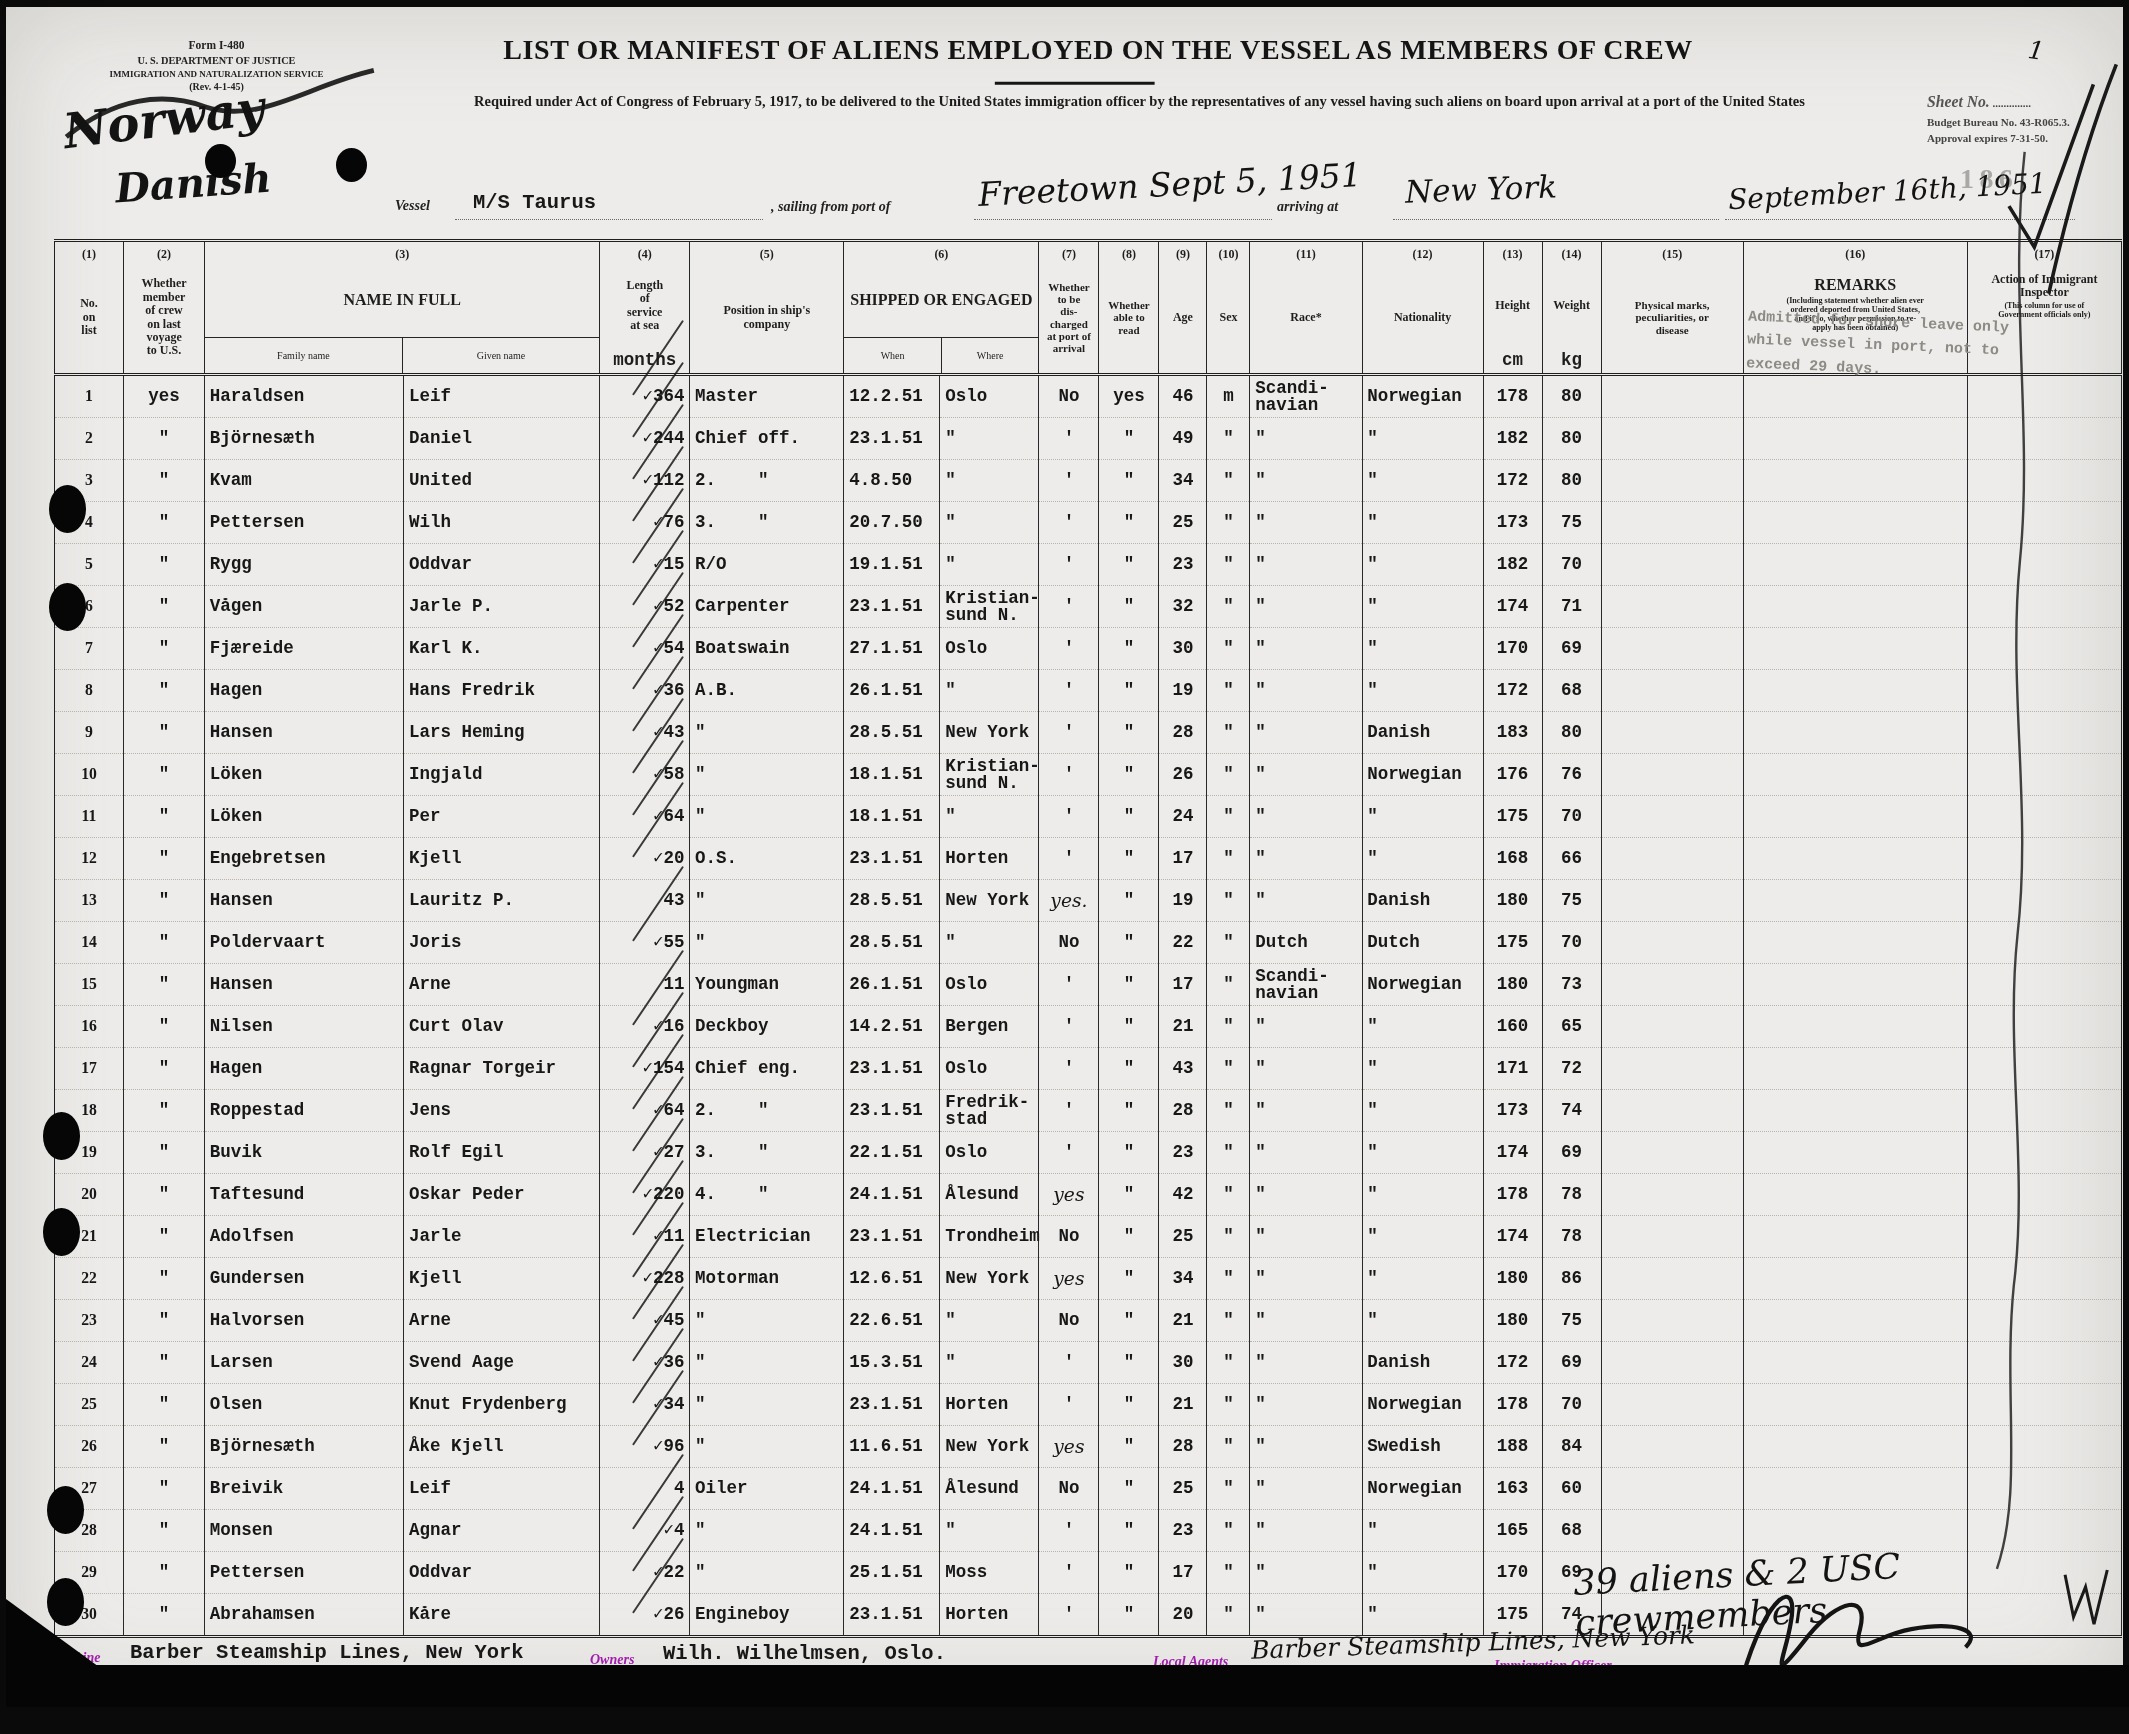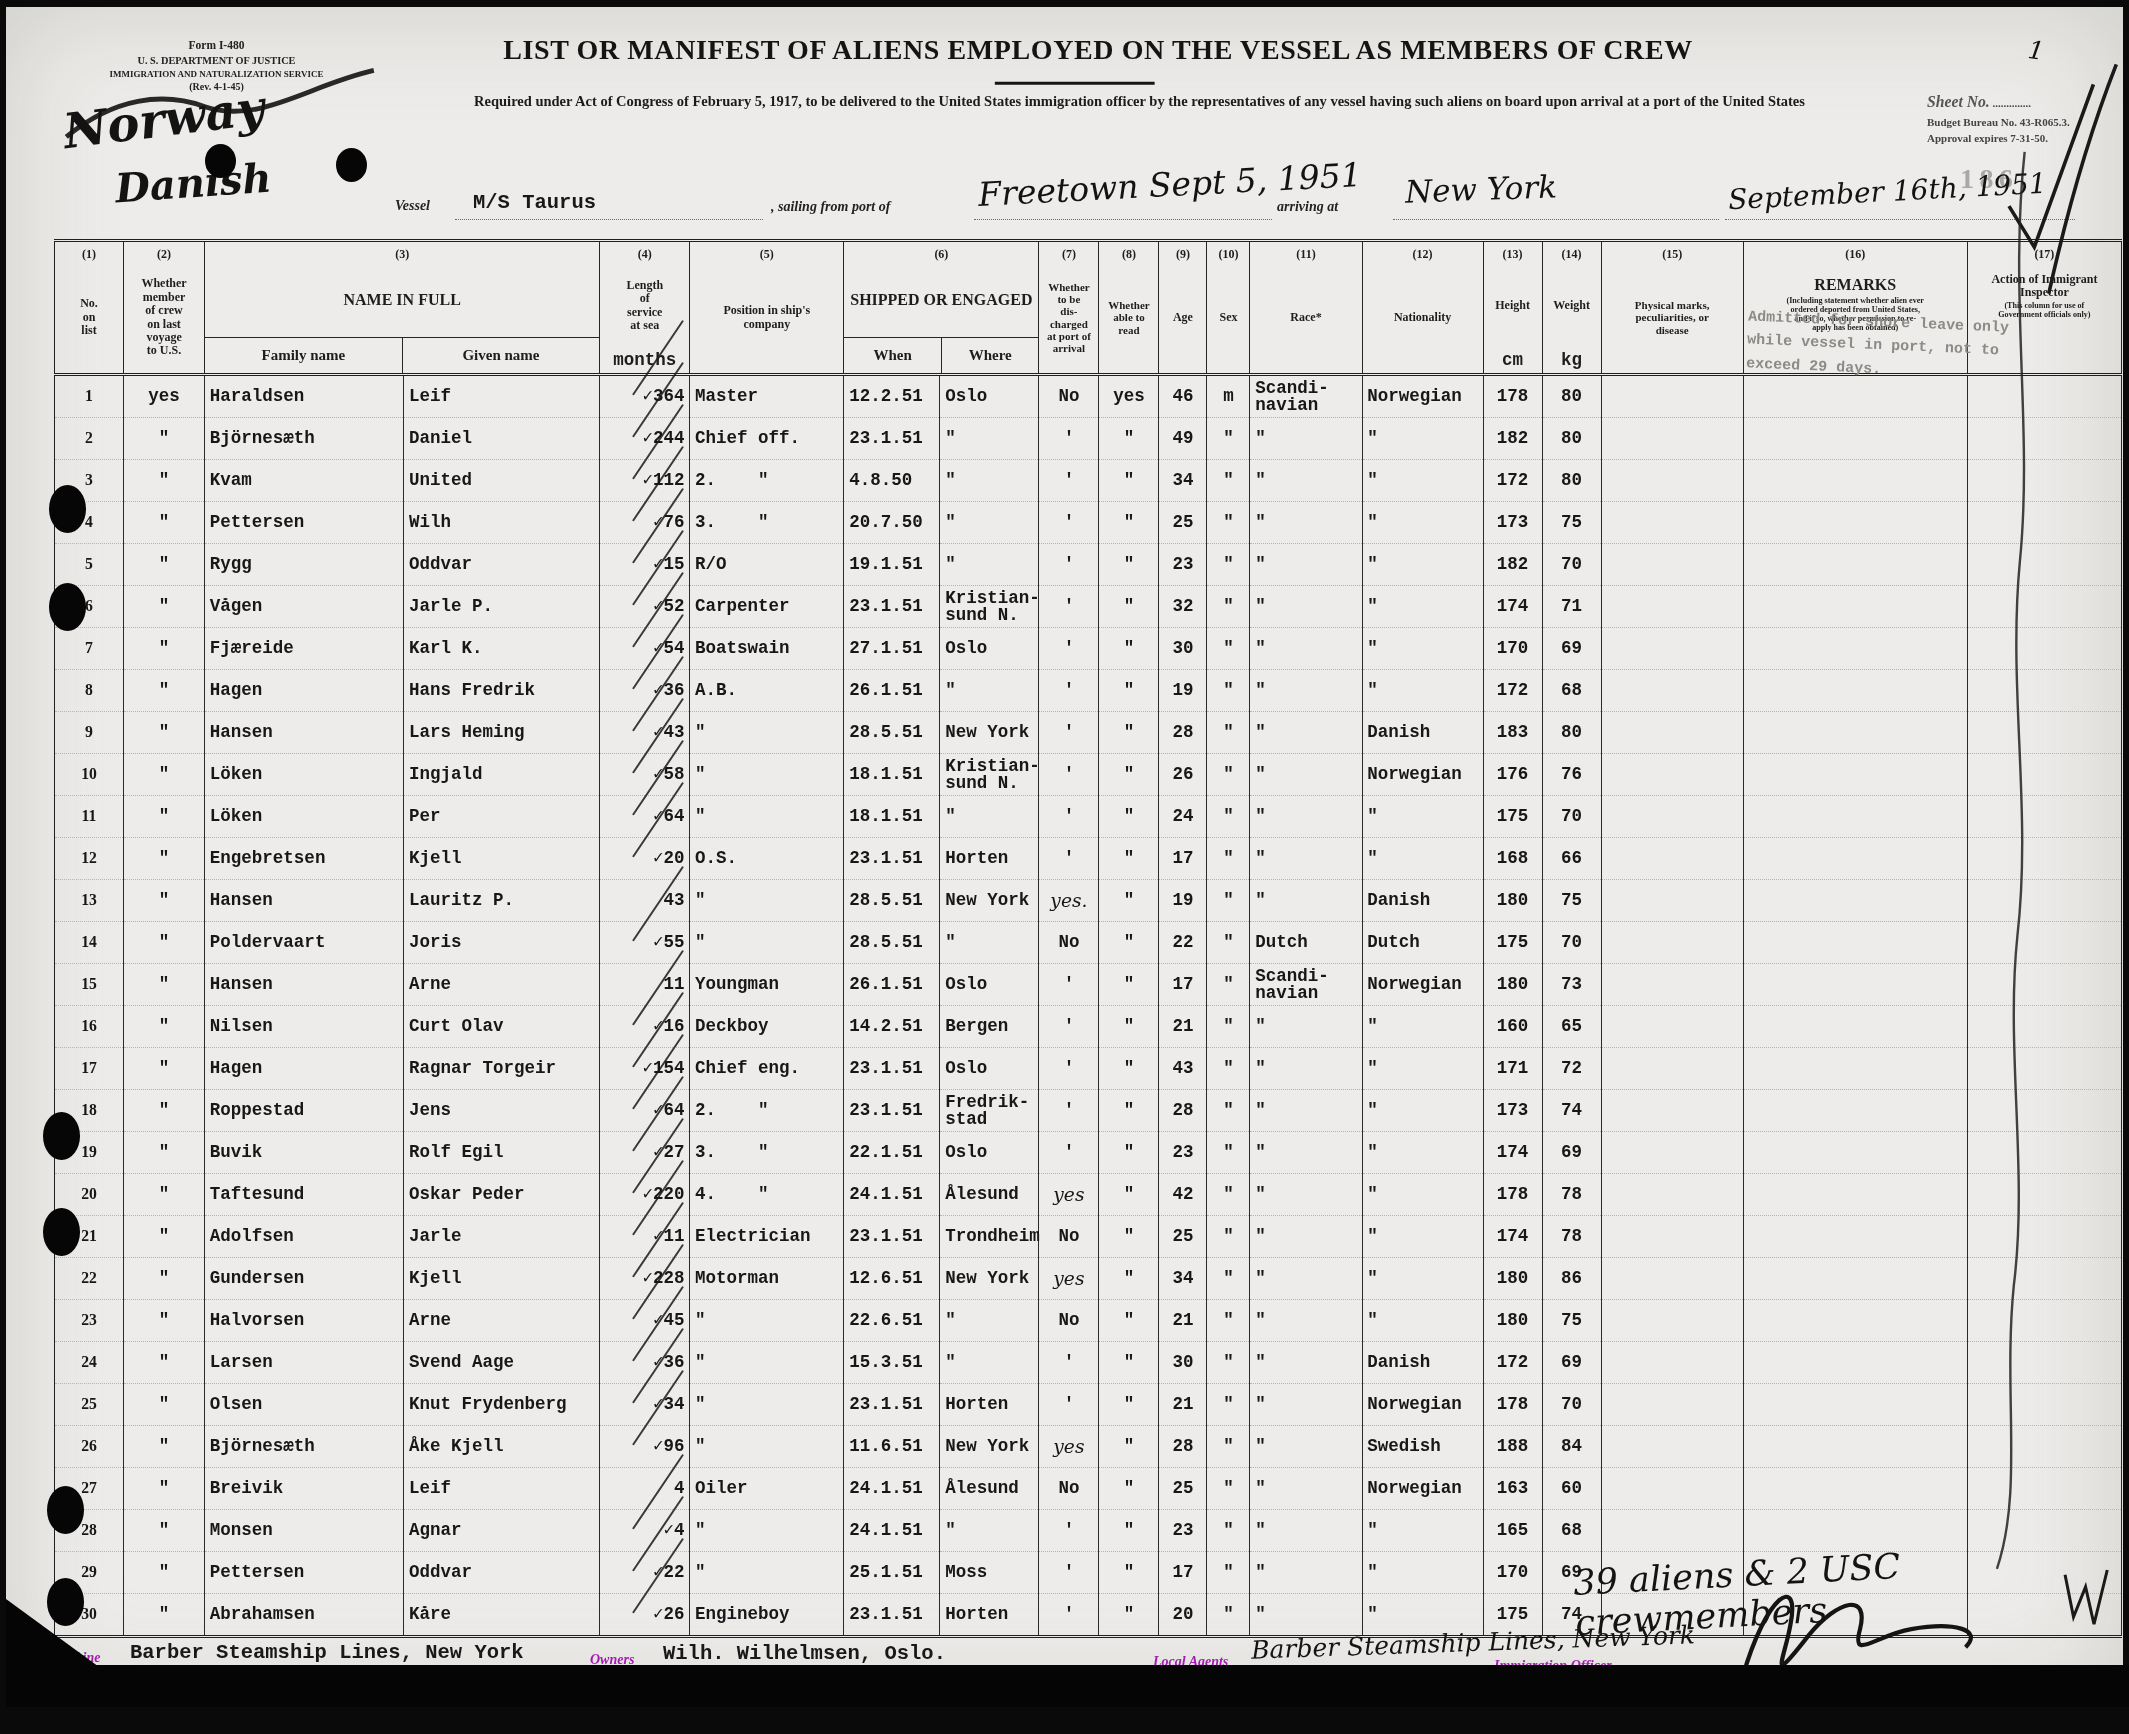--- a/index.html
+++ b/index.html
@@ -32,21 +32,21 @@
   thead th{border-right:1.2px solid #262626;border-bottom:3.6px double #1f1f1f;height:131px;vertical-align:top;
            padding:0;font-family:"Liberation Serif",serif;color:#1d1d1d;}
   .hcell{display:flex;flex-direction:column;height:100%;}
   .colnum{font-size:12px;font-weight:bold;padding-top:4.8px;}
   .collabel{flex:1;display:flex;align-items:center;justify-content:center;font-size:12px;font-weight:bold;
             white-space:pre-line;line-height:1.12;padding:0 1.8px;}
   .collabel.caps{font-size:16px;}
   .colsmall{font-size:8.1px;font-weight:bold;line-height:1.15;padding:1.2px 3.6px 3.6px;white-space:pre-line;}
   .colunit{font-family:"Liberation Mono","DejaVu Sans Mono",monospace;font-weight:bold;font-size:17.5px;padding-bottom:3.6px;}
   .subrow{display:flex;border-top:1.2px solid #262626;height:35px;}
-  .subrow div{flex:1;display:flex;align-items:center;justify-content:center;font-size:15px;font-weight:bold;}
+  .subrow div{flex:1;display:flex;align-items:center;justify-content:center;font-size:10px;font-weight:normal;}
   .subrow div:first-child{border-right:1.2px solid #262626;}
   tbody td{border-right:1.2px solid #2a2a2a;border-bottom:0.6px dotted #b8b4ac;height:41px;padding:0 4.8px;
            font-family:"Liberation Mono","DejaVu Sans Mono",monospace;font-weight:bold;font-size:17.5px;color:#171717;
            white-space:pre-line;line-height:.95;vertical-align:middle;overflow:visible;}
   tbody tr:last-child td{border-bottom:none;}
   td.num{text-align:center;font-family:"Liberation Serif",serif;font-size:15.7px;}
   td.c{text-align:center;}
   td.svc{text-align:right;position:relative;}
   td.svc.slash::after{content:"";position:absolute;left:33px;top:18px;width:90px;height:2.4px;background:#1a1a1a;
                       transform:rotate(-56deg);transform-origin:left center;opacity:.85;border-radius:1.2px;}

